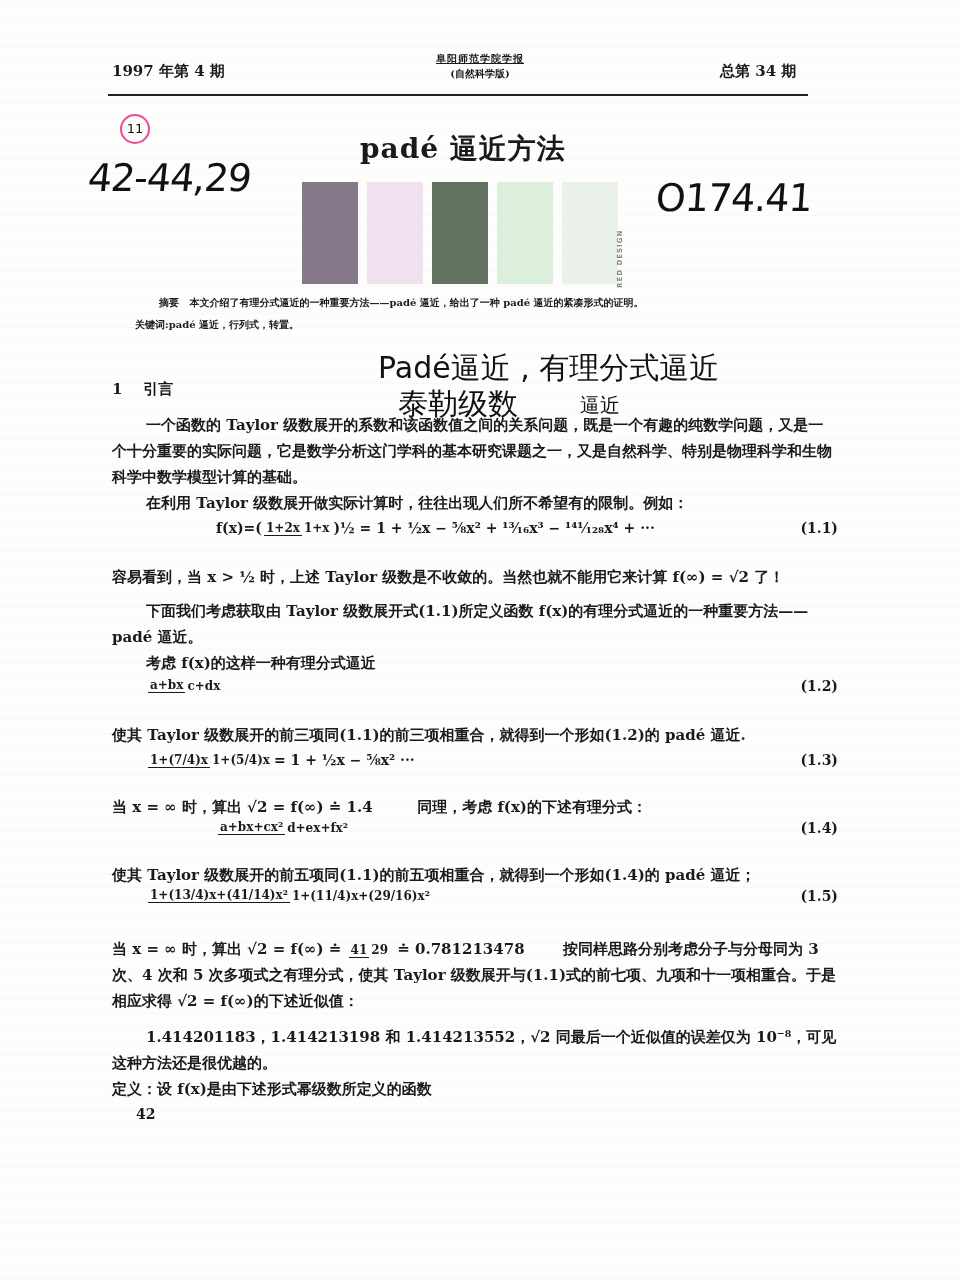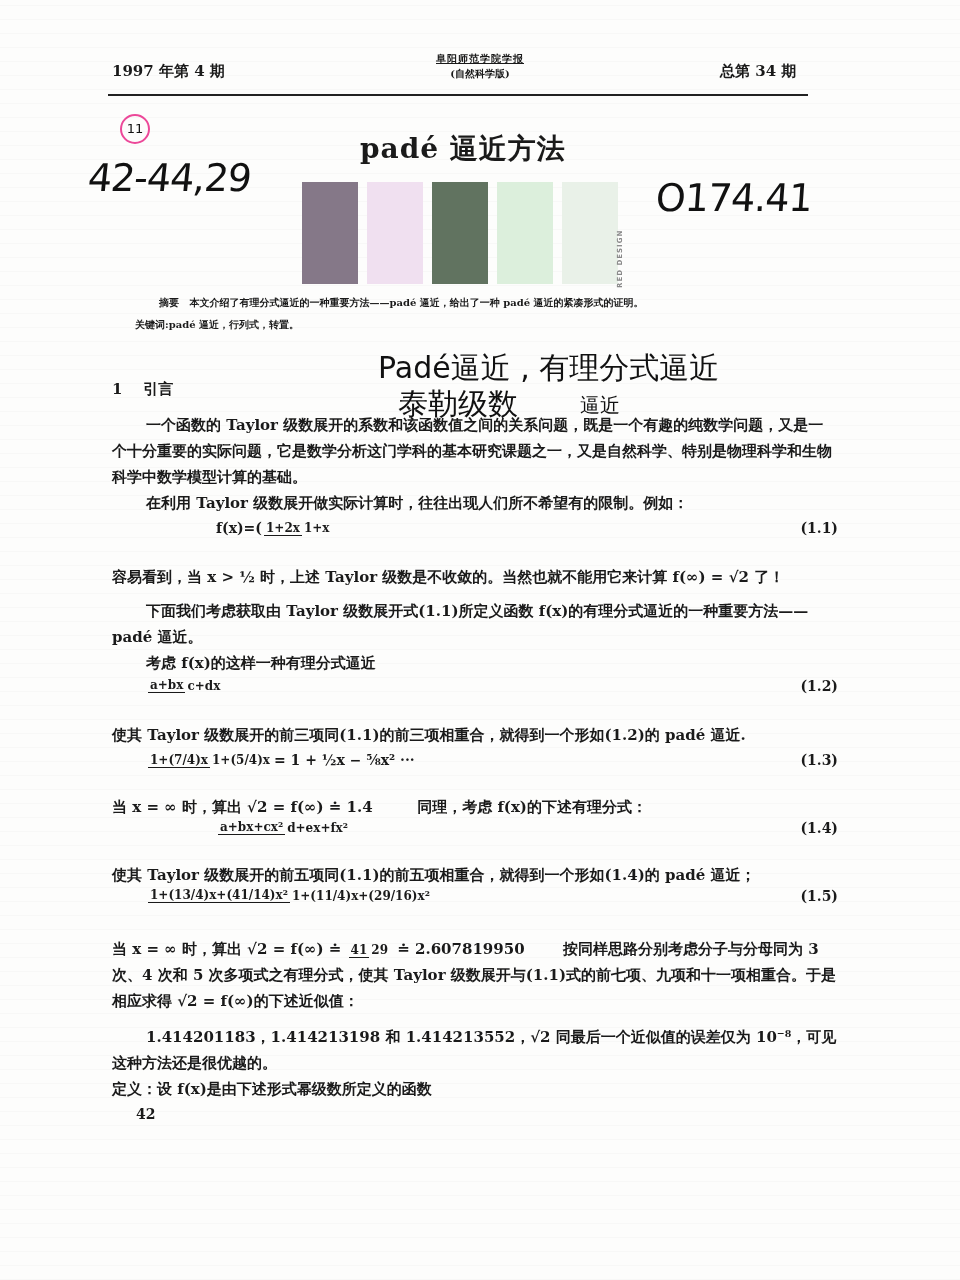--- a/index.html
+++ b/index.html
@@ -103,20 +103,21 @@
 
 <div class="abs para indent" style="top:412px;">一个函数的 Taylor 级数展开的系数和该函数值之间的关系问题，既是一个有趣的纯数学问题，又是一个十分重要的实际问题，它是数学分析这门学科的基本研究课题之一，又是自然科学、特别是物理科学和生物科学中数学模型计算的基础。</div>
 <div class="abs para indent" style="top:490px;">在利用 Taylor 级数展开做实际计算时，往往出现人们所不希望有的限制。例如：</div>
 
 <div class="abs eq-row" style="top:520px; padding-left:104px; box-sizing:border-box;">
   <span>f(x)=(</span>
   <span class="frac">
     <span class="num">1+2x</span>
     <span class="den">1+x</span>
   </span>
+  <span>)½ = 1 + ½x − ⅝x² + ¹³⁄₁₆x³ − ¹⁴¹⁄₁₂₈x⁴ + ···</span>
   <span class="eq-num">(1.1)</span>
 </div>
 
 <div class="abs para" style="top:564px;">容易看到，当 x &gt; ½ 时，上述 Taylor 级数是不收敛的。当然也就不能用它来计算 f(∞) = √2 了！</div>
 <div class="abs para indent" style="top:598px;">下面我们考虑获取由 Taylor 级数展开式(1.1)所定义函数 f(x)的有理分式逼近的一种重要方法——padé 逼近。</div>
 <div class="abs para indent" style="top:650px;">考虑 f(x)的这样一种有理分式逼近</div>
 
 <div class="abs eq-row" style="top:678px; padding-left:34px; box-sizing:border-box;">
   <span class="frac">
     <span class="num">a+bx</span>
@@ -157,21 +158,21 @@
     <span class="num">1+(13/4)x+(41/14)x²</span>
     <span class="den">1+(11/4)x+(29/16)x²</span>
   </span>
   <span class="eq-num">(1.5)</span>
 </div>
 
 <div class="abs para" style="top:936px;">
   <span>当 x = ∞ 时，算出 √2 = f(∞) ≐ </span><span class="frac">
       <span class="num">41</span>
       <span class="den">29</span>
-    </span><span> ≐ 2.607819950</span>
+    </span><span> ≐ 0.781213478</span>
   <span style="display:inline-block;width:28px;"></span>
   <span>按同样思路分别考虑分子与分母同为 3 次、4 次和 5 次多项式之有理分式，使其 Taylor 级数展开与(1.1)式的前七项、九项和十一项相重合。于是相应求得 √2 = f(∞)的下述近似值：</span>
 </div>
 
 <div class="abs para indent" style="top:1024px;">1.414201183，1.414213198 和 1.414213552，√2 同最后一个近似值的误差仅为 10⁻⁸，可见这种方法还是很优越的。</div>
 <div class="abs para" style="top:1076px;">定义：设 f(x)是由下述形式幂级数所定义的函数</div>
 
 <div class="abs page-num">42</div>
 
 </body></html>

